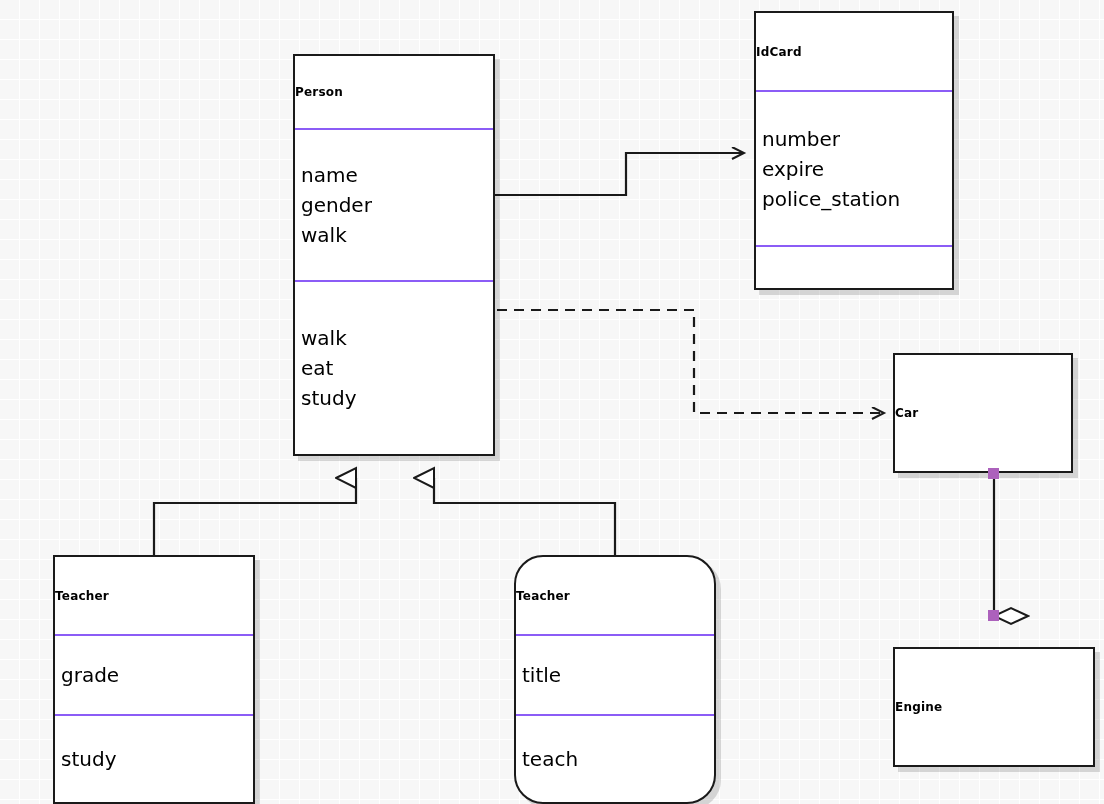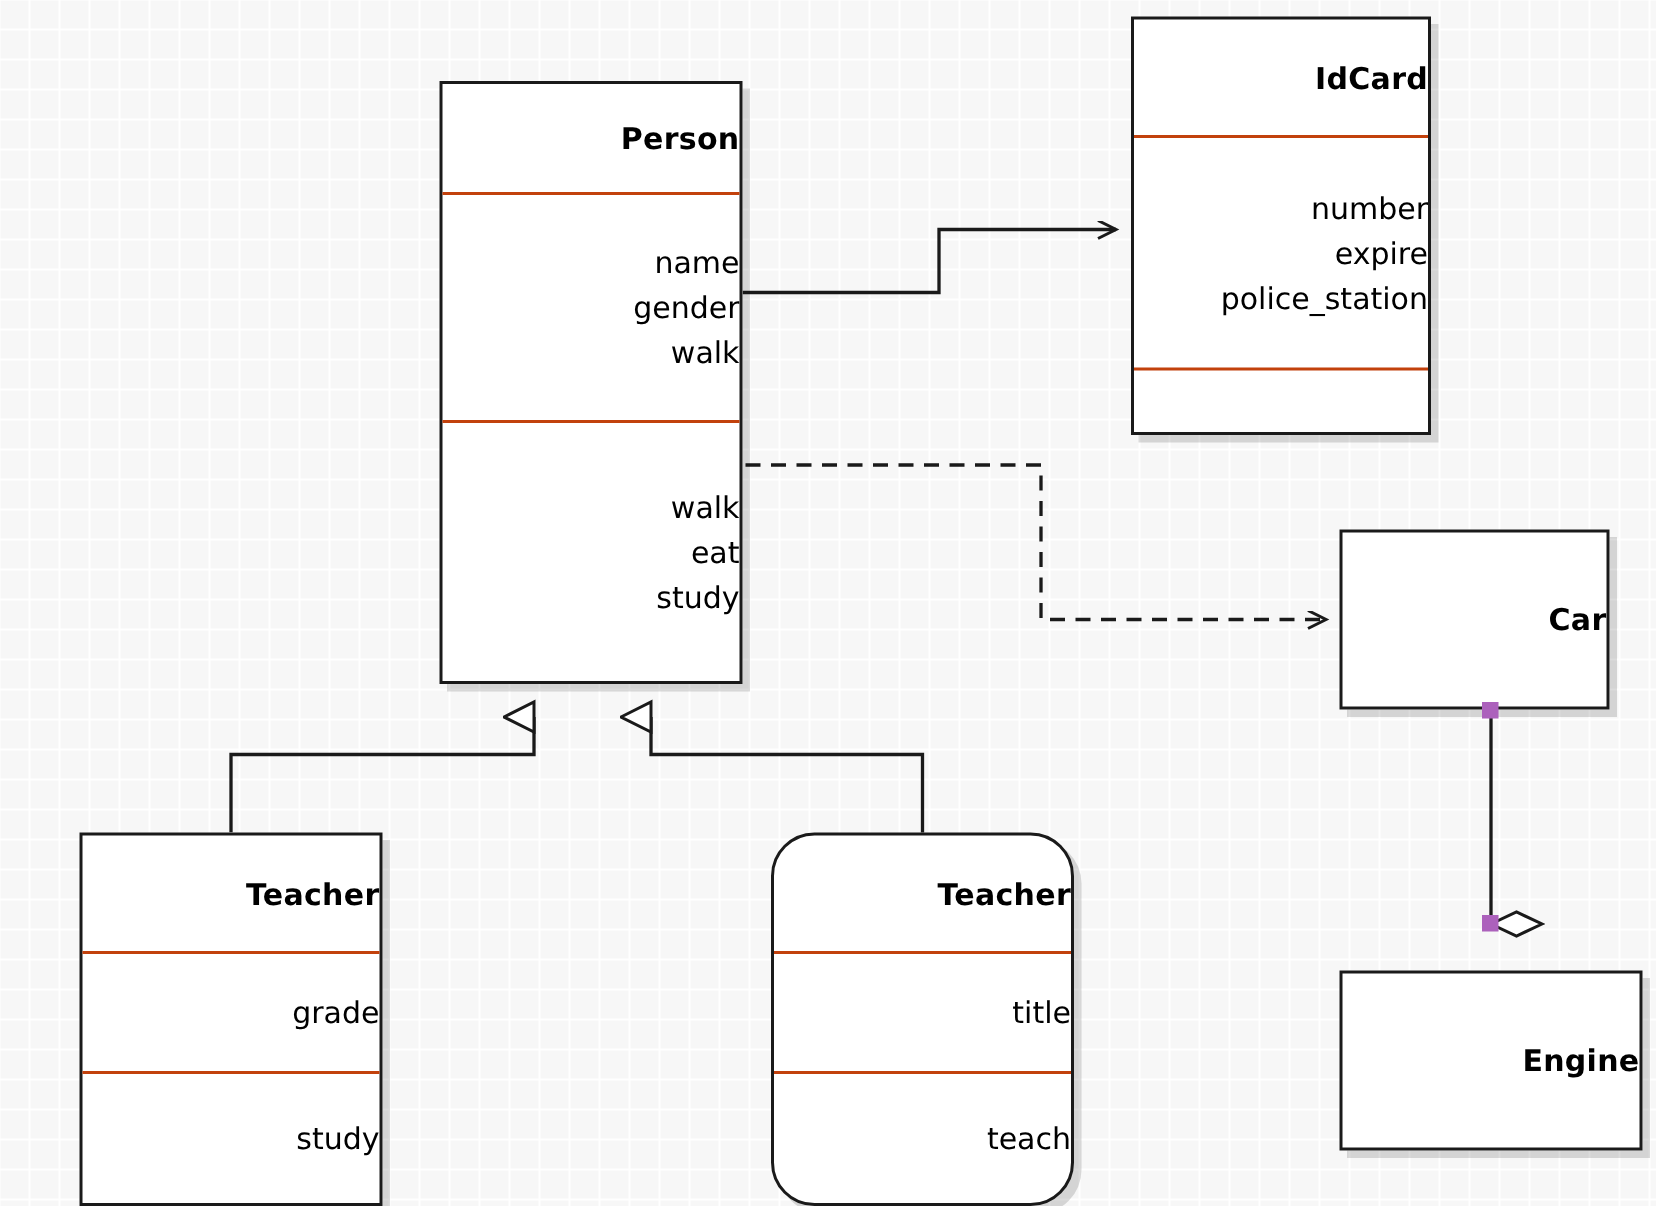--- a/index.html
+++ b/index.html
@@ -38,29 +38,28 @@
     display: flex;
     flex-direction: column;
     z-index: 5;
   }
   .compartment {
     box-sizing: border-box;
     position: relative;
     overflow: hidden;
   }
   .compartment + .compartment {
-    border-top: 2px solid #c2410c;
-    align-items: flex-end;
+    border-top: 2px solid #8b5cf6;
   }
   .cmp-title {
     display: flex;
     align-items: center;
-    justify-content: flex-end;
+    justify-content: flex-start;
     font-weight: bold;
-    font-size: 20px;
+    font-size: 12px;
     color: #000000;
     letter-spacing: 0.2px;
   }
   .cmp-list {
     display: flex;
     flex-direction: column;
     justify-content: center;
     padding-left: 6px;
   }
   .cmp-list .member {
@@ -156,21 +155,21 @@
       <span>Teacher</span>
     </div>
     <div class="compartment cmp-list" style="height:80px;">
       <div class="member">title</div>
     </div>
     <div class="compartment cmp-list" style="height:89px;">
       <div class="member">teach</div>
     </div>
   </div>
 
-  <div class="uml-class" style="left:893px; top:353px; width:180px; height:120px;padding-left:37px;">
+  <div class="uml-class" style="left:893px; top:353px; width:180px; height:120px;">
     <div class="compartment cmp-title" style="height:116px;">
       <span>Car</span>
     </div>
   </div>
 
   <div class="uml-class" style="left:893px; top:615px; width:202px; height:120px;margin-top:32px;">
     <div class="compartment cmp-title" style="height:116px;">
       <span>Engine</span>
     </div>
   </div>

